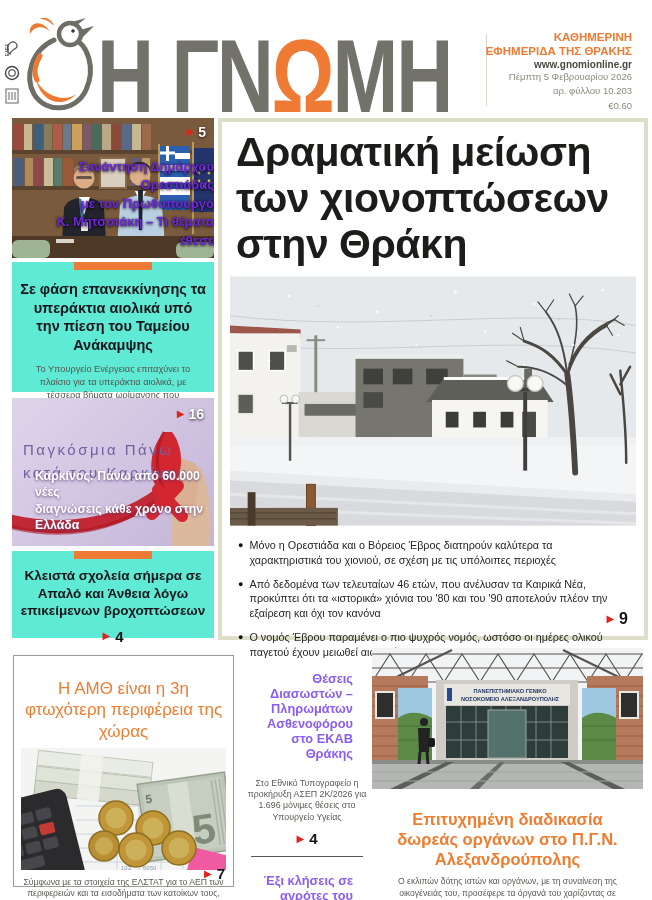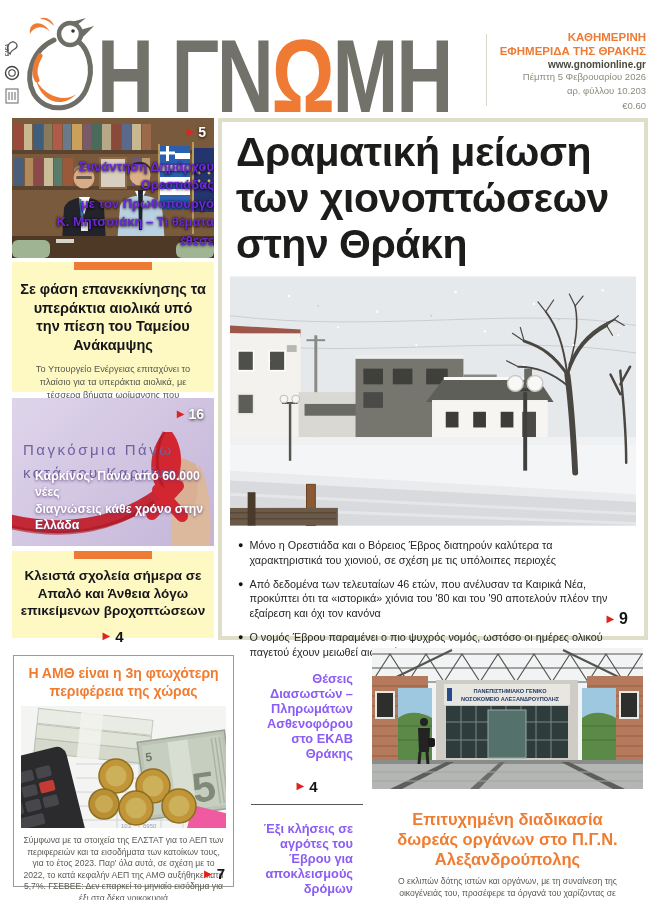--- a/index.html
+++ b/index.html
@@ -5,29 +5,29 @@
   html,body{margin:0;padding:0;}
   body{width:652px;height:900px;background:#ffffff;position:relative;overflow:hidden;
        font-family:"Liberation Sans","DejaVu Sans",sans-serif;-webkit-font-smoothing:antialiased;}
   .abs{position:absolute;}
   
   .side-logos{left:3px;top:38px;width:18px;display:flex;flex-direction:column;gap:7px;align-items:center;}
   .mast-title{left:97px;top:26px;font-size:104px;font-weight:bold;color:#72726a;line-height:100px;
               letter-spacing:-3px;transform:scale(0.76,1.0);transform-origin:top left;white-space:nowrap;}
   .mast-title .accent{color:#ee7a33;}
   .mast-divider{left:486px;top:34px;width:1px;height:72px;background:#d8d8cc;}
-  .mast-right{right:6px;top:30px;width:158px;text-align:right;}
+  .mast-right{right:20px;top:30px;width:158px;text-align:right;}
   .tagline{color:#ee7a33;font-weight:bold;font-size:11.5px;line-height:1.25;white-space:pre-line;}
   .website{color:#4a4a40;font-weight:bold;font-size:10px;margin-top:0;}
   .mast-meta{color:#8b8b7c;font-size:9.5px;line-height:1.55;}
   
   .pageref{display:flex;align-items:center;justify-content:center;gap:5px;}
   .tri{color:#e0231e;font-size:10px;line-height:1;}
   .pnum{color:#141414;font-weight:bold;font-size:15px;}
-  .graybox{background:#fef9c3;}
+  .graybox{background:#5eead4;}
   .orange-tab{position:absolute;top:0;left:50%;transform:translateX(-50%);width:78px;height:8px;background:#ee7a36;}
   .photo-badge{position:absolute;display:flex;align-items:center;gap:4px;}
   .photo-badge .bnum{color:#fff;font-weight:bold;font-size:14px;text-shadow:0 1px 3px rgba(0,0,0,.8);}
   
   .mayor{left:12px;top:118px;width:202px;height:140px;overflow:hidden;}
   .mayor-caption{position:absolute;left:7px;bottom:8px;color:#6d28d9;font-weight:bold;font-size:13px;
                  line-height:1.42;white-space:pre-line;text-shadow:0 1px 3px rgba(0,0,0,.85),0 0 2px rgba(0,0,0,.6);text-align:right;}
   .windbox{left:12px;top:262px;width:202px;height:130px;}
   .windbox h2{margin:18px 8px 0;font-size:14.5px;line-height:1.28;color:#15151a;text-align:center;font-weight:bold;}
   .windbox .body{margin:9px 12px 0;font-size:9.2px;line-height:1.42;color:#56564f;text-align:center;}
@@ -44,21 +44,21 @@
   
   .mainbox{left:218px;top:118px;width:430px;height:522px;border:4px solid #dfdfc9;background:#fff;box-sizing:border-box;}
   .mainbox h1{margin:8px 10px 0 14px;font-size:41px;line-height:1.12;color:#1c1c1a;font-weight:bold;letter-spacing:-0.5px;}
   .main-photo{display:block;margin:6px auto 0;}
   .bullets{padding:10px 20px 0 16px;}
   .bullet-row{display:flex;gap:6px;margin-bottom:9px;font-size:10.8px;line-height:1.38;color:#262626;}
   .bullet-dot{font-size:9px;line-height:1.7;color:#111;}
   .main-pageref{position:absolute;right:16px;bottom:8px;}
   
   .amth{left:13px;top:655px;width:221px;height:232px;border:1.5px solid #9b9b97;box-sizing:border-box;background:#fff;}
-  .amth h2{margin:9px 8px 0;font-size:14px;line-height:1.25;color:#f07c30;text-align:center;font-weight:bold;}
+  .amth h2{margin:22px 8px 0;font-size:17px;line-height:1.25;color:#f07c30;text-align:center;font-weight:normal;}
   .amth .body{margin:7px 7px 0;font-size:8.6px;line-height:1.35;color:#5a5a54;text-align:center;}
   .amth .pageref{position:absolute;right:8px;bottom:4px;}
   .midcol{left:245px;top:655px;width:124px;height:232px;}
   .midcol h2{margin:16px;font-size:12.8px;line-height:1.18;color:#8b5cf6;text-align:right;font-weight:bold;}
   .midcol .body{margin:8px 2px 0;font-size:8.8px;line-height:1.3;color:#5a5a54;text-align:center;}
   .midcol .pageref{margin-top:7px;}
   .mid-divider{width:112px;border:none;border-top:1.5px solid #55555a;margin:9px auto 9px;}
   .organ{left:372px;top:648px;width:271px;height:240px;}
   .organ h2{margin:16px 14px 0;font-size:16.5px;line-height:1.22;color:#f07c30;text-align:center;font-weight:bold;}
   .organ .body{margin:6px 10px 0;font-size:8.6px;line-height:1.4;color:#5a5a54;text-align:center;}
@@ -431,20 +431,21 @@
   <div class="body">Σύμφωνα με τα στοιχεία της ΕΛΣΤΑΤ για το ΑΕΠ των περιφερειών και τα εισοδήματα των κατοίκων τους, για το έτος 2023. Παρ' όλα αυτά, σε σχέση με το 2022, το κατά κεφαλήν ΑΕΠ της ΑΜΘ αυξήθηκε κατά 5,7%. ΓΣΕΒΕΕ: Δεν επαρκεί το μηνιαίο εισόδημα για έξι στα δέκα νοικοκυριά</div>
   <div class="pageref">
     <span class="tri">▶</span>
     <span class="pnum">7</span>
   </div>
 </div>
 
 <div class="abs midcol">
   <div>
     <h2>Θέσεις Διασωστών – Πληρωμάτων Ασθενοφόρου στο ΕΚΑΒ Θράκης</h2>
+    <div class="body">Στο Εθνικό Τυπογραφείο η προκήρυξη ΑΣΕΠ 2Κ/2026 για 1.696 μόνιμες θέσεις στο Υπουργείο Υγείας</div>
     <div class="pageref">
       <span class="tri">▶</span>
       <span class="pnum">4</span>
     </div>
   </div>
   <hr class="mid-divider">
   <div>
     <h2>Έξι κλήσεις σε αγρότες του Έβρου για αποκλεισμούς δρόμων</h2>
     <div class="body">Ηλίας Αγγελακούδης, «Είμαστε εν δυνάμει κατηγορούμενοι, αλλά αυτό δεν μας τρομάζει»</div>
 

